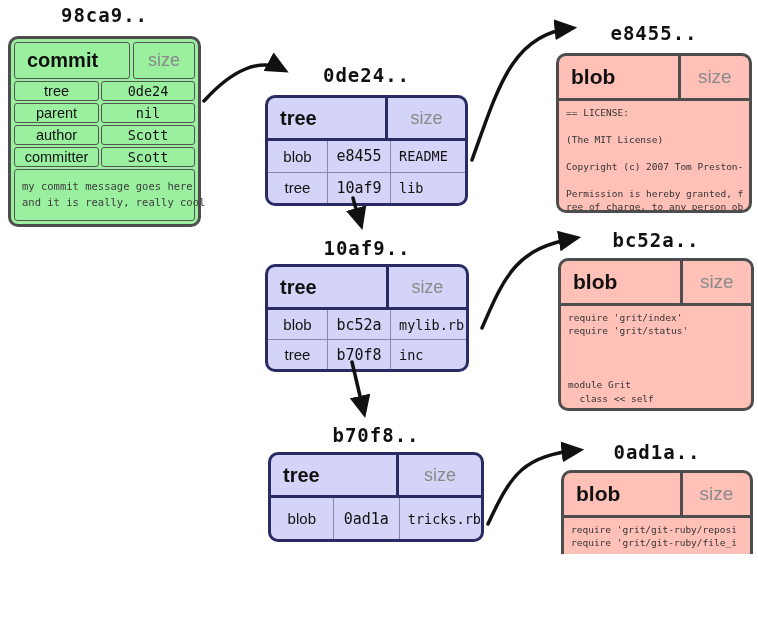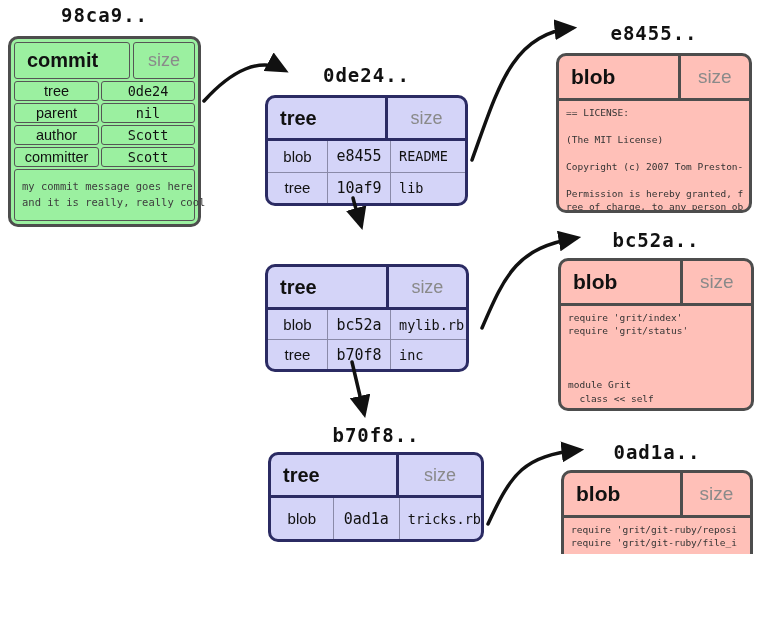--- a/index.html
+++ b/index.html
@@ -67,20 +67,21 @@
   
   #arrows{position:absolute;left:0;top:0;pointer-events:none;}
 </style>
 </head>
 <body>
 
 <div id="canvas">
 
   <div class="hash-label" style="left:8px;top:4px;width:193px;">98ca9..</div>
   <div class="hash-label" style="left:265px;top:64px;width:203px;">0de24..</div>
+  <div class="hash-label" style="left:265px;top:237px;width:204px;">10af9..</div>
   <div class="hash-label" style="left:268px;top:424px;width:216px;">b70f8..</div>
   <div class="hash-label" style="left:556px;top:22px;width:196px;">e8455..</div>
   <div class="hash-label" style="left:558px;top:229px;width:196px;">bc52a..</div>
   <div class="hash-label" style="left:561px;top:441px;width:192px;">0ad1a..</div>
 
   <div class="obj commit-box" style="left:8px;top:36px;width:193px;height:191px;">
     <div class="c-hdr">
       <div class="c-cell c-type">commit</div>
       <div class="c-cell c-size">size</div>
     </div>

